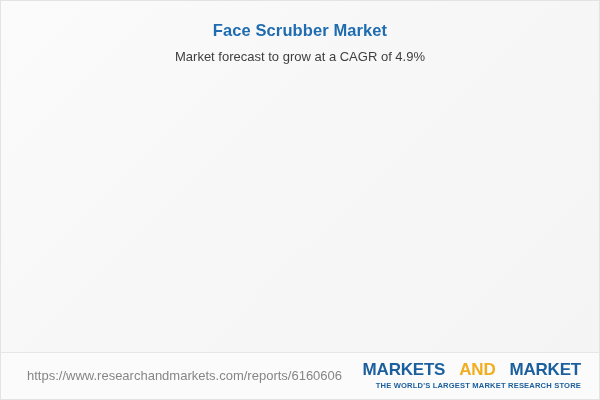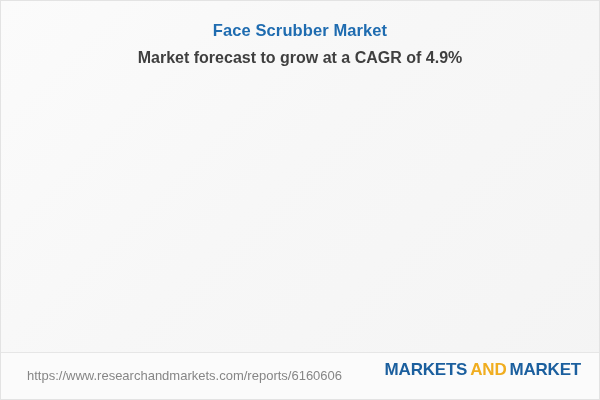--- a/index.html
+++ b/index.html
@@ -31,22 +31,22 @@
     text-align: center;
   }
   #chart-title {
     font-size: 16.5px;
     font-weight: bold;
     color: #1f6cb0;
     letter-spacing: 0.1px;
     margin: 0 0 9px 0;
   }
   #chart-subtitle {
-    font-size: 16px;
-    font-weight: bold;
+    font-size: 13px;
+    font-weight: normal;
     color: #3f3f3f;
     margin: 0;
   }
 
   
   #plot {
     position: absolute;
     left: 0;
     top: 0;
     width: 600px;
@@ -133,17 +133,18 @@
       
 
       
     </div>
 
   </div>
 
   <div id="footer">
     <div id="source-url">https://www.researchandmarkets.com/reports/6160606</div>
     <div id="logo">
-      <div id="logo-wordmark"><span class="wm-blue">MARKETS</span><span class="wm-gold" style="margin:0 3px;">AND</span><span class="wm-blue">MARKET</span></div>
+      <div id="logo-wordmark"><span class="wm-blue">MARKETS</span><span class="wm-gold" style="margin:0 14px;">AND</span><span class="wm-blue">MARKET</span></div>
+      <div id="logo-tagline">THE WORLD'S LARGEST MARKET RESEARCH STORE</div>
     </div>
   </div>
 
 </div>
 
 </body></html>

